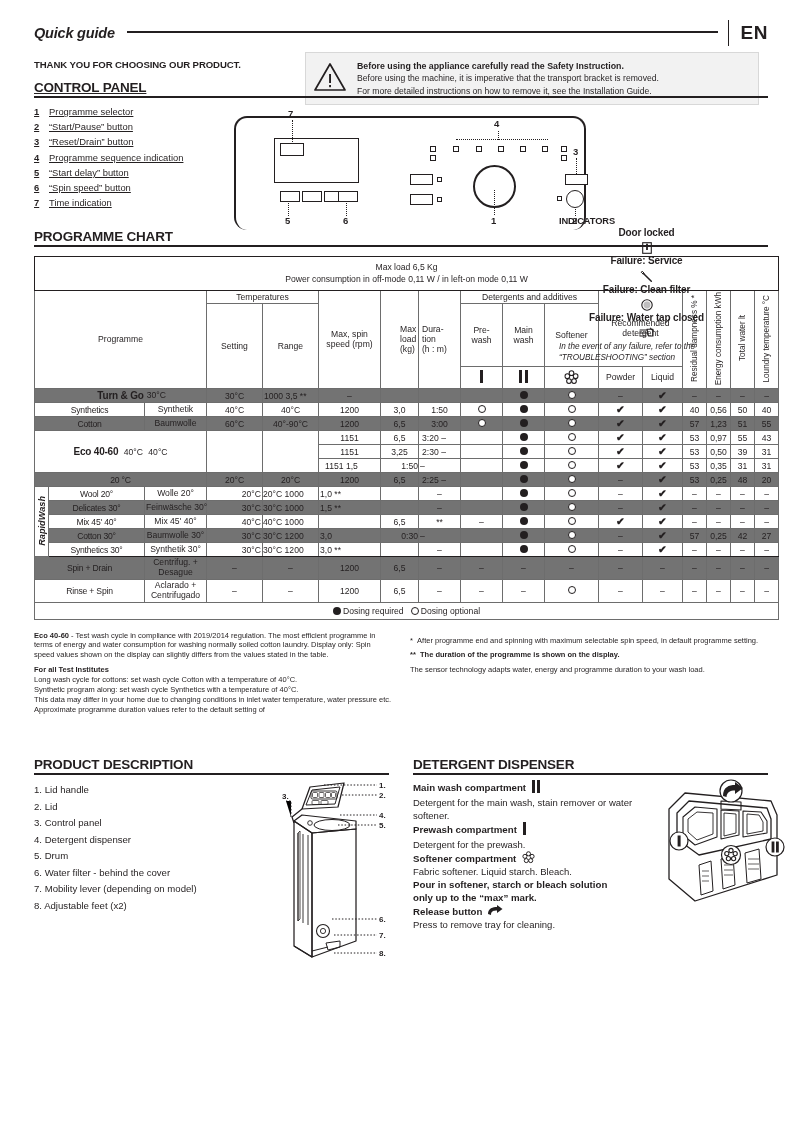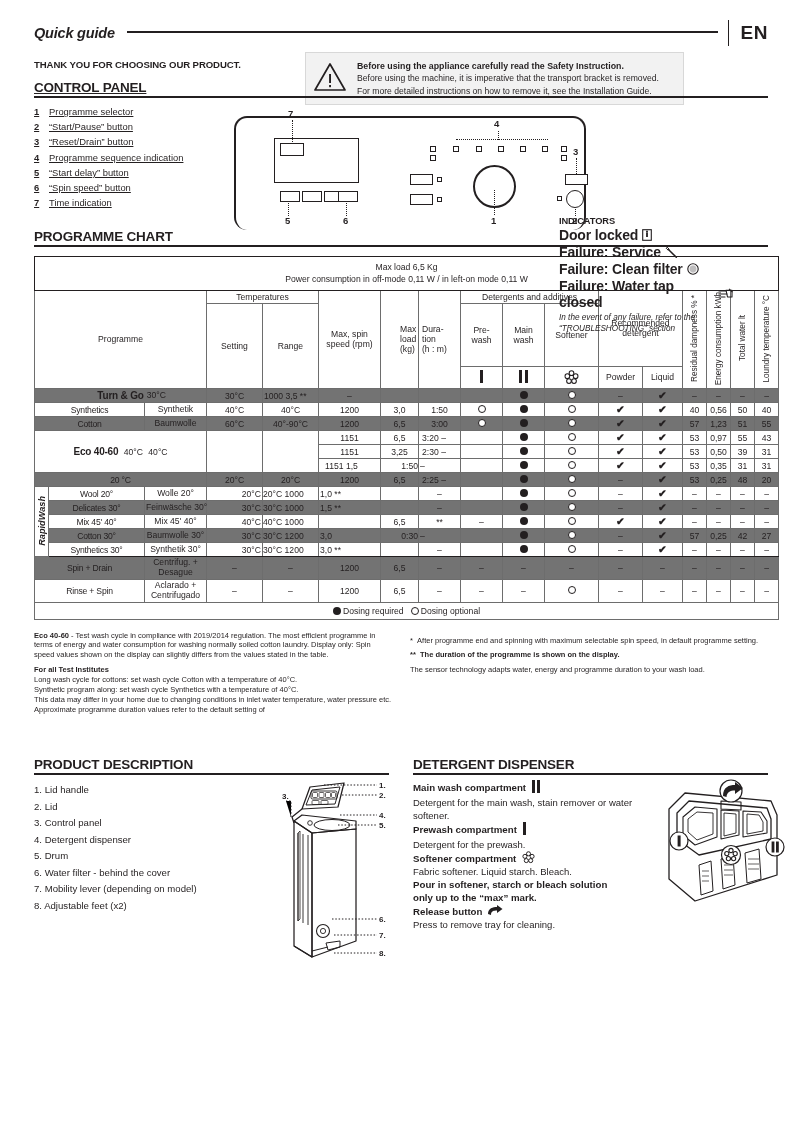--- a/index.html
+++ b/index.html
@@ -17,21 +17,21 @@
   
   .hdr { display:flex; align-items:center; padding-top:20px; }
   .hdr-title { font-style:italic; font-weight:bold; font-size:14.5px; letter-spacing:-.2px; white-space:nowrap; }
   .hdr-rule { flex:1; height:0; border-top:2px solid #231f20; margin:0 10px 2px 12px; }
   .hdr-tick { width:0; height:26px; border-left:1.6px solid #231f20; margin-bottom:0px; }
   .hdr-lang { font-weight:bold; font-size:19px; margin-left:12px; letter-spacing:.5px; }
 
   .thanks { font-weight:bold; font-size:9.6px; margin-top:13px; letter-spacing:-.1px; }
 
   .warn-box {
-    position:absolute; left:305px; top:52px; width:379px; min-height:46px;
+    position:absolute; left:305px; top:52px; width:454px; min-height:46px;
     background:#f2f2f2; border:1px solid #d8d8d8;
     display:flex; align-items:flex-start; padding:7px 9px 7px 7px; gap:10px;
   }
   .warn-tri { flex:0 0 auto; margin-top:2px; }
   .warn-txt { line-height:1.42; font-size:8.6px; }
   .warn-txt b { font-size:8.8px; }
 
   
   .sect-title {
     font-weight:bold; font-size:13.5px; letter-spacing:-.2px;
@@ -53,21 +53,21 @@
   .cp-box { position:absolute; border:1.4px solid #231f20; background:#fff; }
   .cp-dot { position:absolute; border:1.2px solid #231f20; background:#fff; }
   .cp-lead { position:absolute; border-left:1.3px dotted #231f20; }
   .cp-lead-h { position:absolute; border-top:1.3px dotted #231f20; }
   .cp-lbl { position:absolute; font-weight:bold; font-size:9.5px; }
   .cp-knob { position:absolute; border:2.1px solid #231f20; border-radius:50%; background:#fff; }
 
   
   .indicators { position:absolute; right:34px; top:136px; width:175px; font-size:9.2px; }
   .ind-h { font-weight:bold; font-size:9.3px; letter-spacing:-.1px; }
-  .ind-row { font-weight:bold; font-size:14px; display:flex; align-items:center; gap:4px; margin-top:1px; letter-spacing:-.15px; }
+  .ind-row { font-weight:bold; font-size:10px; display:flex; align-items:center; gap:4px; margin-top:1px; letter-spacing:-.15px;flex-direction:column; }
   .ind-note { font-style:italic; font-size:8.2px; line-height:1.32; margin-top:3px; }
 
   
   #programme-chart { margin-top:18px; }
   table.pc { border-collapse:collapse; width:734px; margin-top:9px; table-layout:fixed; }
   table.pc td, table.pc th {
     border:.8px solid #6d6d6d; text-align:center; vertical-align:middle;
     font-size:8.6px; padding:1px 1px; font-weight:normal; color:#231f20;
     overflow:visible; white-space:nowrap;
   }

